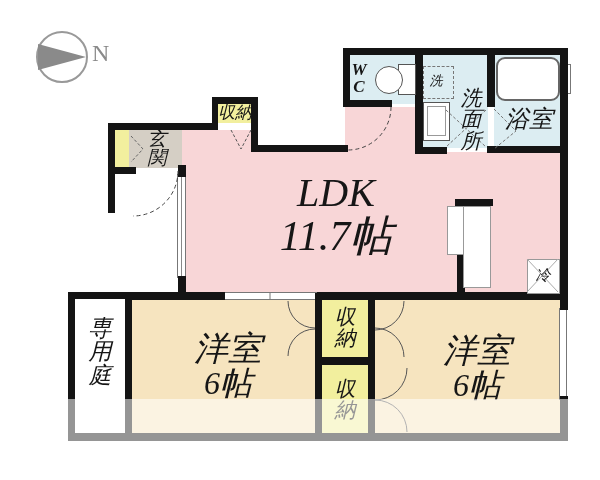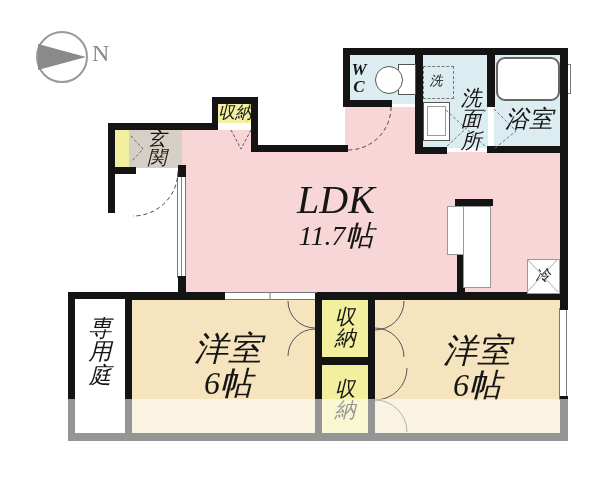--- a/index.html
+++ b/index.html
@@ -106,21 +106,21 @@
   </svg>
 
   <svg width="100" height="70" style="left:28px;top:24px;">
     <circle cx="34" cy="33" r="25" fill="none" stroke="#999" stroke-width="2"></circle>
     <polygon points="10,20 10,46 58,33" fill="#8a8a8a"></polygon>
   </svg>
   <div class="abs" style="left:92px;top:40px;font-size:24px;color:#8a8a8a;">N</div>
 
   <div class="lbl" style="left:336px;top:215px;">
     <div style="font-size:40px;font-style:italic;">LDK</div>
-    <div style="font-size:28px;">11.7帖</div>
+    <div style="font-size:42px;">11.7帖</div>
   </div>
   <div class="lbl" style="left:228px;top:366px;">
     <div style="font-size:34px;">洋室</div>
     <div style="font-size:32px;">6帖</div>
   </div>
   <div class="lbl" style="left:477px;top:368px;">
     <div style="font-size:34px;">洋室</div>
     <div style="font-size:32px;">6帖</div>
   </div>
   <div class="lbl" style="left:235px;top:113px;font-size:17px;">収納</div>

